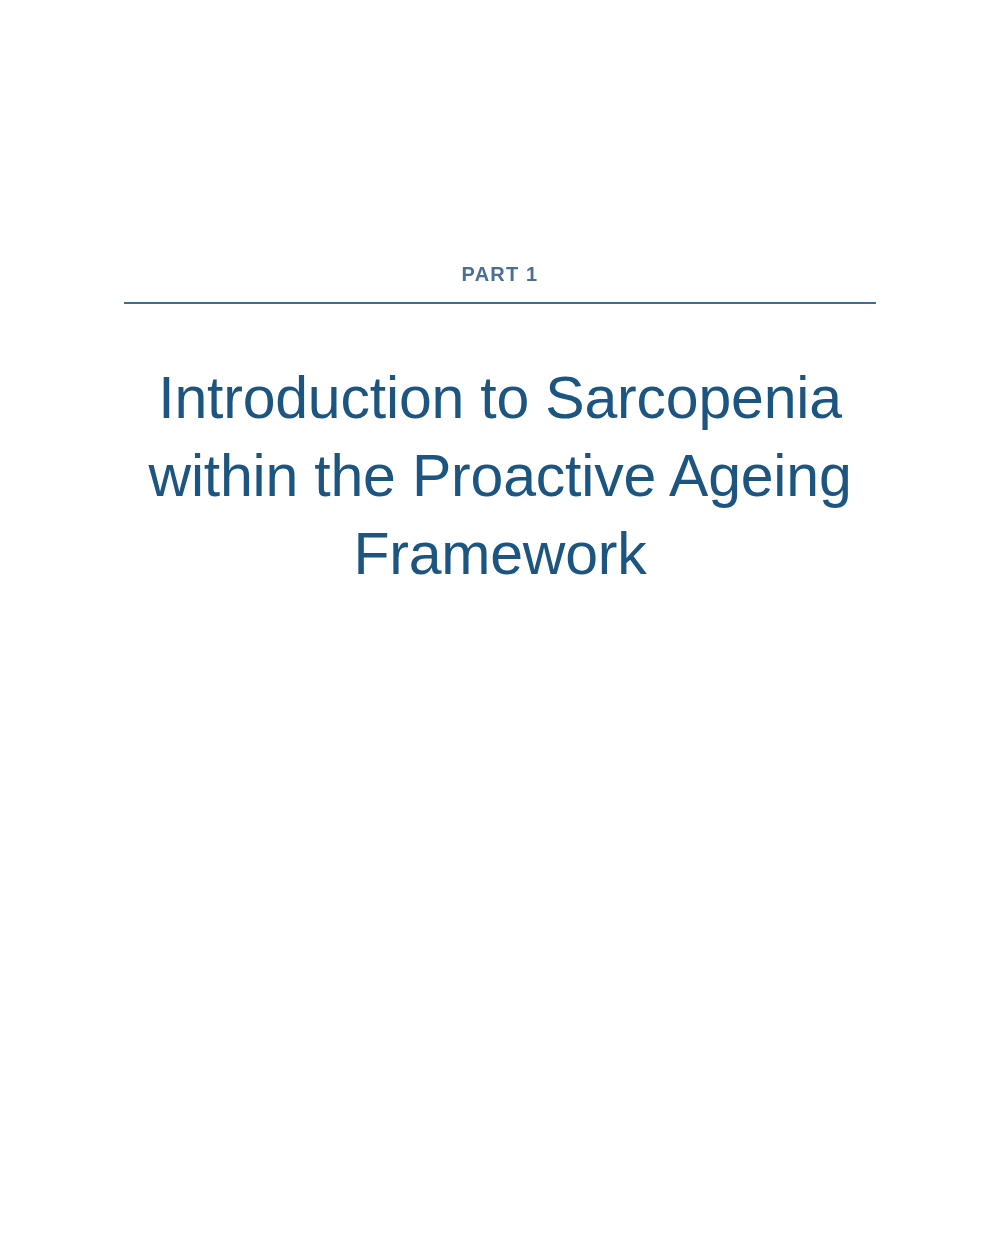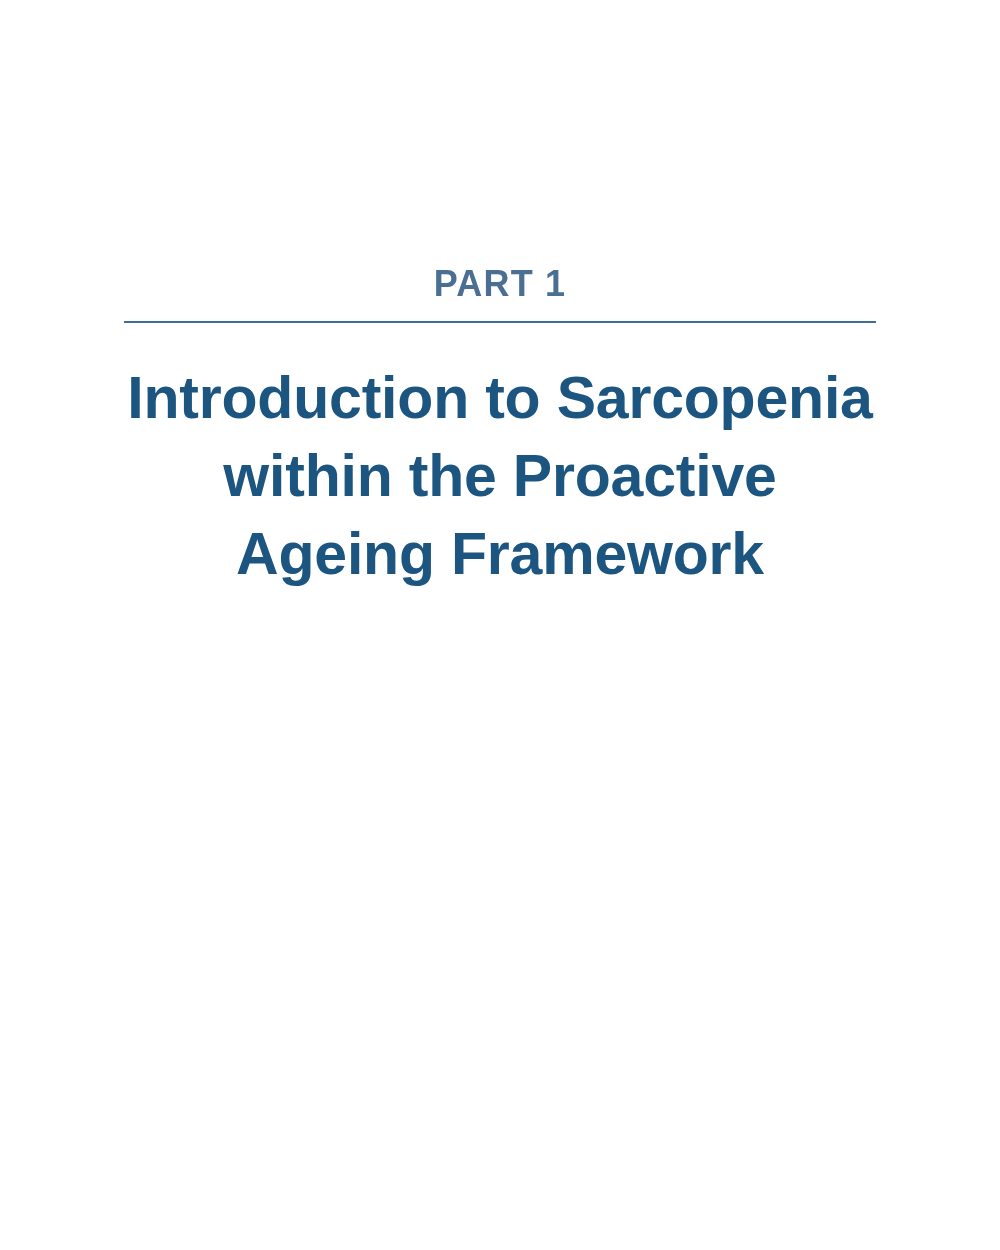--- a/index.html
+++ b/index.html
@@ -23,21 +23,21 @@
 
   .part-block {
     position: absolute;
     left: 0;
     top: 262px;
     width: 1000px;
     text-align: center;
   }
 
   .part-label {
-    font-size: 36px;
+    font-size: 20px;
     font-weight: bold;
     letter-spacing: 1.2px;
     color: #4a6f93;
     line-height: 1.2;
     margin: 0 0 16px 0;
   }
 
   .rule {
     width: 752px;
     height: 2px;
@@ -45,21 +45,21 @@
     margin: 0 auto;
   }
 
   .chapter-title {
     position: absolute;
     left: 120px;
     top: 360px;
     width: 760px;
     text-align: center;
     font-size: 59px;
-    font-weight: bold;
+    font-weight: normal;
     line-height: 1.32;
     color: #1b5580;
     letter-spacing: -0.2px;
     margin: 0;
   }
 </style>
 </head>
 <body>
 
 <div class="page">

